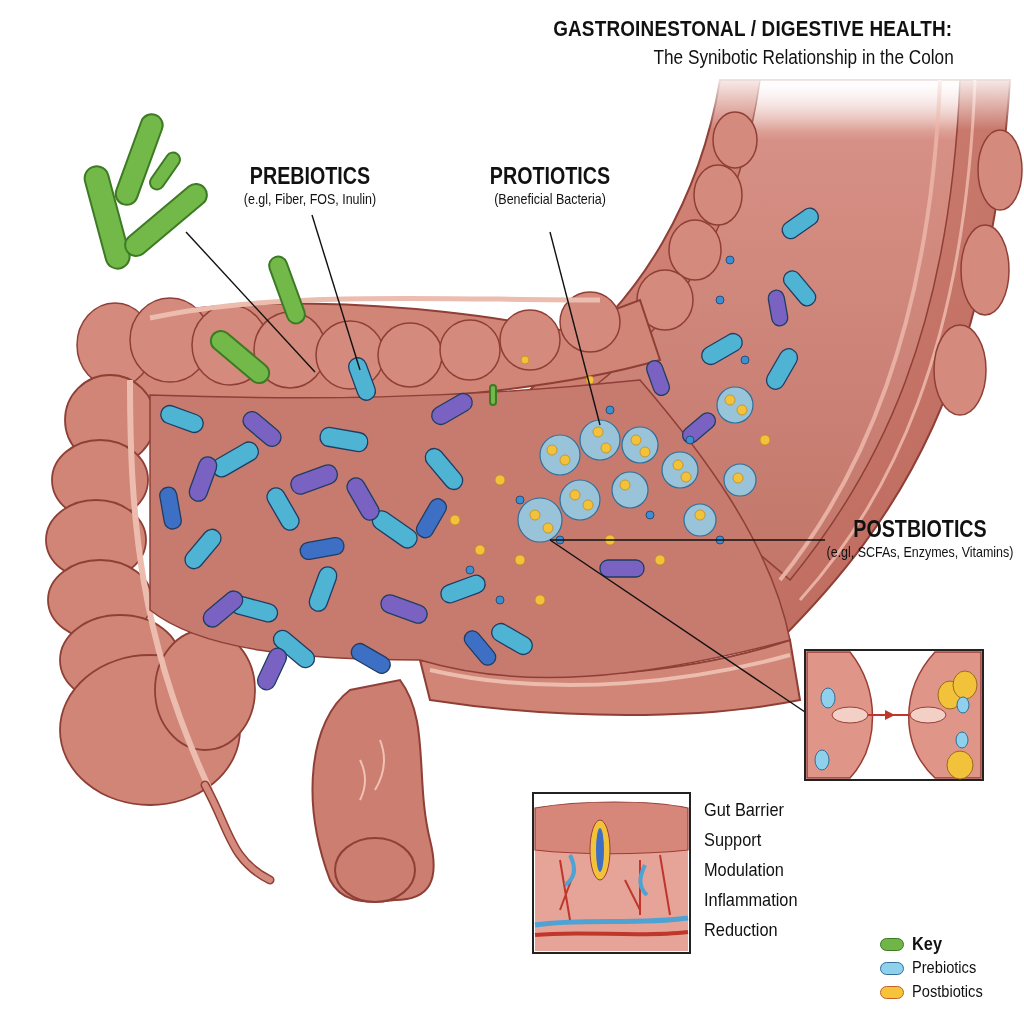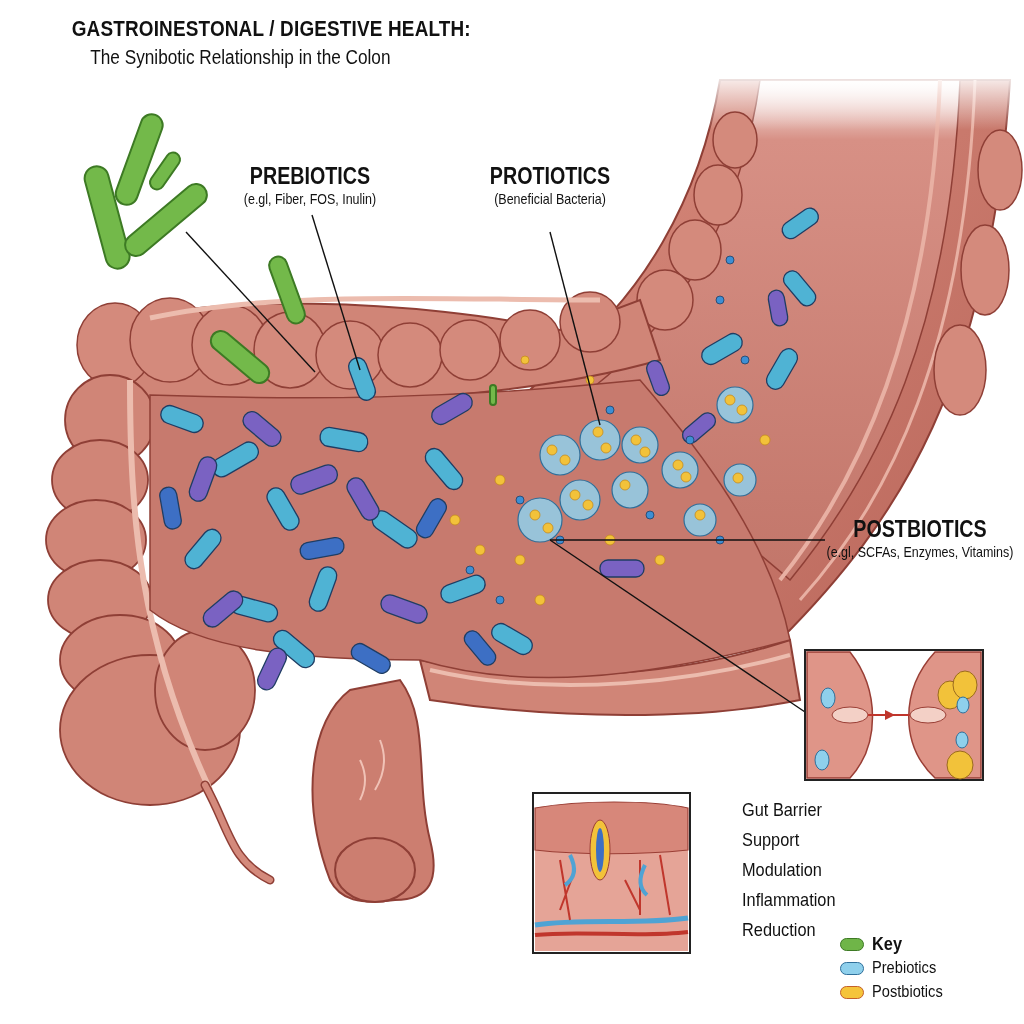--- a/index.html
+++ b/index.html
@@ -1,30 +1,30 @@
 <!DOCTYPE html>
 <html><head>
   <meta charset="utf-8">
   <style>
     html, body { margin: 0; padding: 0; background: #ffffff; }
     body { width: 1024px; height: 1024px; position: relative; overflow: hidden;
            font-family: "Liberation Sans", "DejaVu Sans", sans-serif; color: #111; }
     .canvas { position: absolute; left: 0; top: 0; width: 1024px; height: 1024px; }
-    .title-block { position: absolute; left: 0; top: 14px; width: 1024px; text-align: left; }
+    .title-block { position: absolute; left: 0; top: 14px; width: 1024px; text-align: right; }
     .title-main { font-family: "Liberation Sans", sans-serif; font-weight: 700; font-size: 22px;
                   letter-spacing: 0.2px; transform: scaleX(0.86); display: block; line-height: 30px; }
     .title-sub { font-family: "Liberation Sans", sans-serif; font-size: 20px; transform: scaleX(0.86);
                  display: block; line-height: 26px; margin-left: 20px; }
     .label { position: absolute; text-align: center; }
     .label-head { display: block; font-weight: 700; font-size: 24px; line-height: 28px;
                   transform: scaleX(0.82); }
     .label-sub { display: block; font-size: 14.5px; line-height: 18px; transform: scaleX(0.86); }
-    .benefits { position: absolute; left: 704px; top: 795px; margin-left: 38px; }
+    .benefits { position: absolute; left: 704px; top: 795px; }
     .benefits div { font-size: 19px; line-height: 30px; transform: scaleX(0.86); transform-origin: left center; }
-    .legend { position: absolute; left: 840px; top: 932px; }
+    .legend { position: absolute; left: 880px; top: 932px; }
     .legend-row { display: flex; align-items: center; height: 24px; }
     .legend-swatch { width: 22px; height: 11px; border-radius: 7px; border: 1.5px solid; margin-right: 8px; }
     .legend-label { font-size: 17px; transform: scaleX(0.86); transform-origin: left center; }
     .legend-row.first .legend-label { font-size: 19px; font-weight: 700; }
   </style>
 </head>
 <body>
 
 <svg class="canvas" viewBox="0 0 1024 1024" xmlns="http://www.w3.org/2000/svg">
   <defs>

